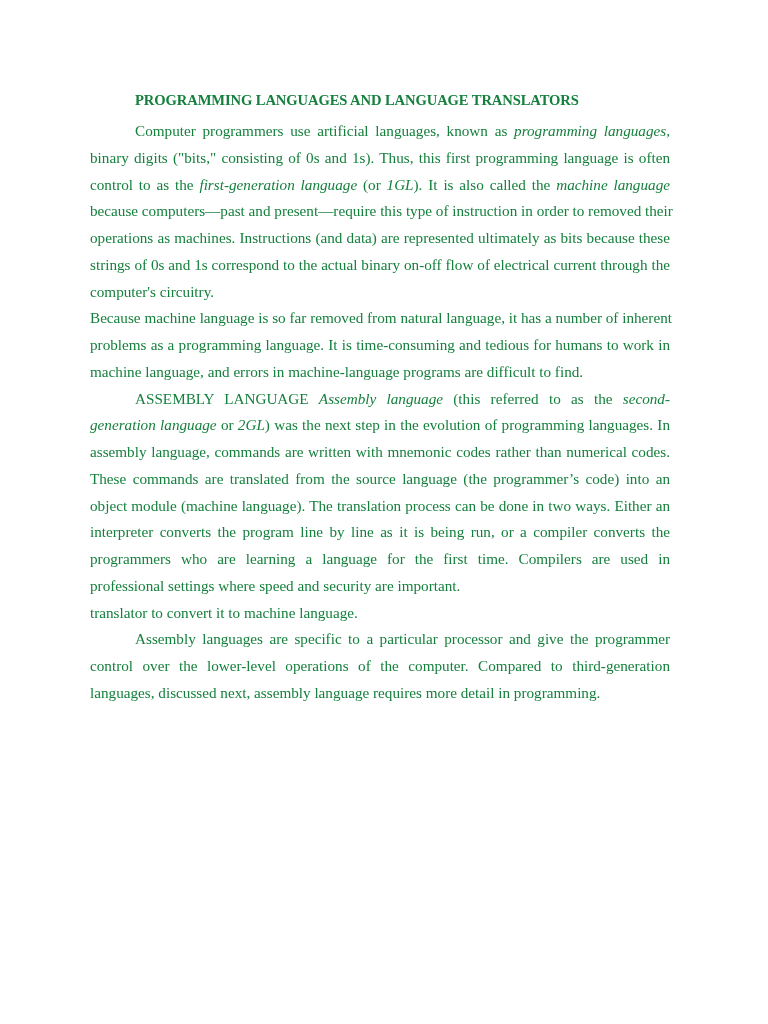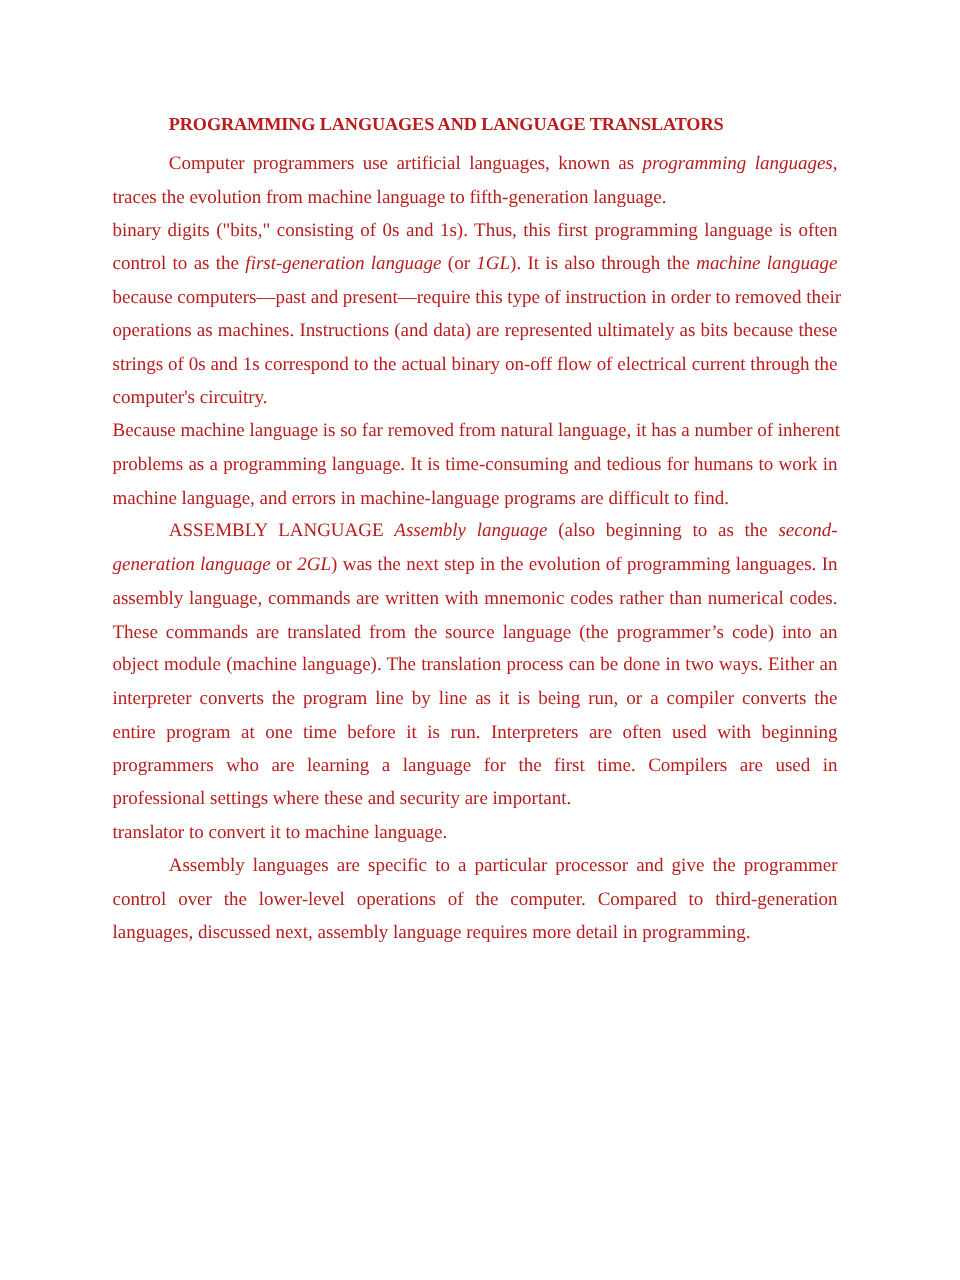--- a/index.html
+++ b/index.html
@@ -1,19 +1,19 @@
 <!DOCTYPE html>
 <html><head>
 <meta charset="utf-8">
 <style>
   html, body { margin: 0; padding: 0; background: #ffffff; }
   body { width: 768px; height: 1024px; position: relative; overflow: hidden; }
   .page {
     position: absolute; left: 0; top: 0; width: 768px; height: 1024px;
-    background: #ffffff; color: #b91c1c;
+    background: #ffffff; color: #15803d;
     font-family: "Liberation Serif", "DejaVu Serif", serif;
   }
   .heading {
     position: absolute; left: 135px; top: 92px;
     font-weight: bold; font-size: 14.6px; letter-spacing: -0.1px;
     white-space: nowrap;
   }
   .body-text {
     position: absolute; left: 90px; top: 118px; width: 580px;
     font-size: 15.2px; line-height: 26.75px;
@@ -26,37 +26,35 @@
   .line.indent { padding-left: 45px; }
   .seg-i { font-style: italic; }
 </style>
 </head>
 <body>
 
 <div class="page">
   <div class="heading">PROGRAMMING LANGUAGES AND LANGUAGE TRANSLATORS</div>
   <div class="body-text" id="body-text">
       <div class="line indent"><span>Computer programmers use artificial languages, known as </span><span class="seg-i">programming languages,</span></div>
-      <div class="line last"><span>traces the evolution from machine language to fifth-generation language.</span></div>
       <div class="line"><span>binary digits ("bits," consisting of 0s and 1s). Thus, this first programming language is often</span></div>
-      <div class="line"><span>control to as the </span><span class="seg-i">first-generation language</span><span> (or </span><span class="seg-i">1GL</span><span>). It is also through the </span><span class="seg-i">machine language</span></div>
+      <div class="line"><span>control to as the </span><span class="seg-i">first-generation language</span><span> (or </span><span class="seg-i">1GL</span><span>). It is also called the </span><span class="seg-i">machine language</span></div>
       <div class="line"><span>because computers—past and present—require this type of instruction in order to removed their</span></div>
       <div class="line"><span>operations as machines. Instructions (and data) are represented ultimately as bits because these</span></div>
       <div class="line"><span>strings of 0s and 1s correspond to the actual binary on-off flow of electrical current through the</span></div>
       <div class="line last"><span>computer's circuitry.</span></div>
       <div class="line"><span>Because machine language is so far removed from natural language, it has a number of inherent</span></div>
       <div class="line"><span>problems as a programming language. It is time-consuming and tedious for humans to work in</span></div>
       <div class="line last"><span>machine language, and errors in machine-language programs are difficult to find.</span></div>
-      <div class="line indent"><span>ASSEMBLY LANGUAGE </span><span class="seg-i">Assembly language</span><span> (also beginning to as the </span><span class="seg-i">second-</span></div>
+      <div class="line indent"><span>ASSEMBLY LANGUAGE </span><span class="seg-i">Assembly language</span><span> (this referred to as the </span><span class="seg-i">second-</span></div>
       <div class="line"><span class="seg-i">generation language</span><span> or </span><span class="seg-i">2GL</span><span>) was the next step in the evolution of programming languages. In</span></div>
       <div class="line"><span>assembly language, commands are written with mnemonic codes rather than numerical codes.</span></div>
       <div class="line"><span>These commands are translated from the source language (the programmer’s code) into an</span></div>
       <div class="line"><span>object module (machine language). The translation process can be done in two ways. Either an</span></div>
       <div class="line"><span>interpreter converts the program line by line as it is being run, or a compiler converts the</span></div>
-      <div class="line"><span>entire program at one time before it is run. Interpreters are often used with beginning</span></div>
       <div class="line"><span>programmers who are learning a language for the first time. Compilers are used in</span></div>
-      <div class="line last"><span>professional settings where these and security are important.</span></div>
+      <div class="line last"><span>professional settings where speed and security are important.</span></div>
       <div class="line last"><span>translator to convert it to machine language.</span></div>
       <div class="line indent"><span>Assembly languages are specific to a particular processor and give the programmer</span></div>
       <div class="line"><span>control over the lower-level operations of the computer. Compared to third-generation</span></div>
       <div class="line last"><span>languages, discussed next, assembly language requires more detail in programming.</span></div>
     </div>
 </div>
 
 </body></html>

